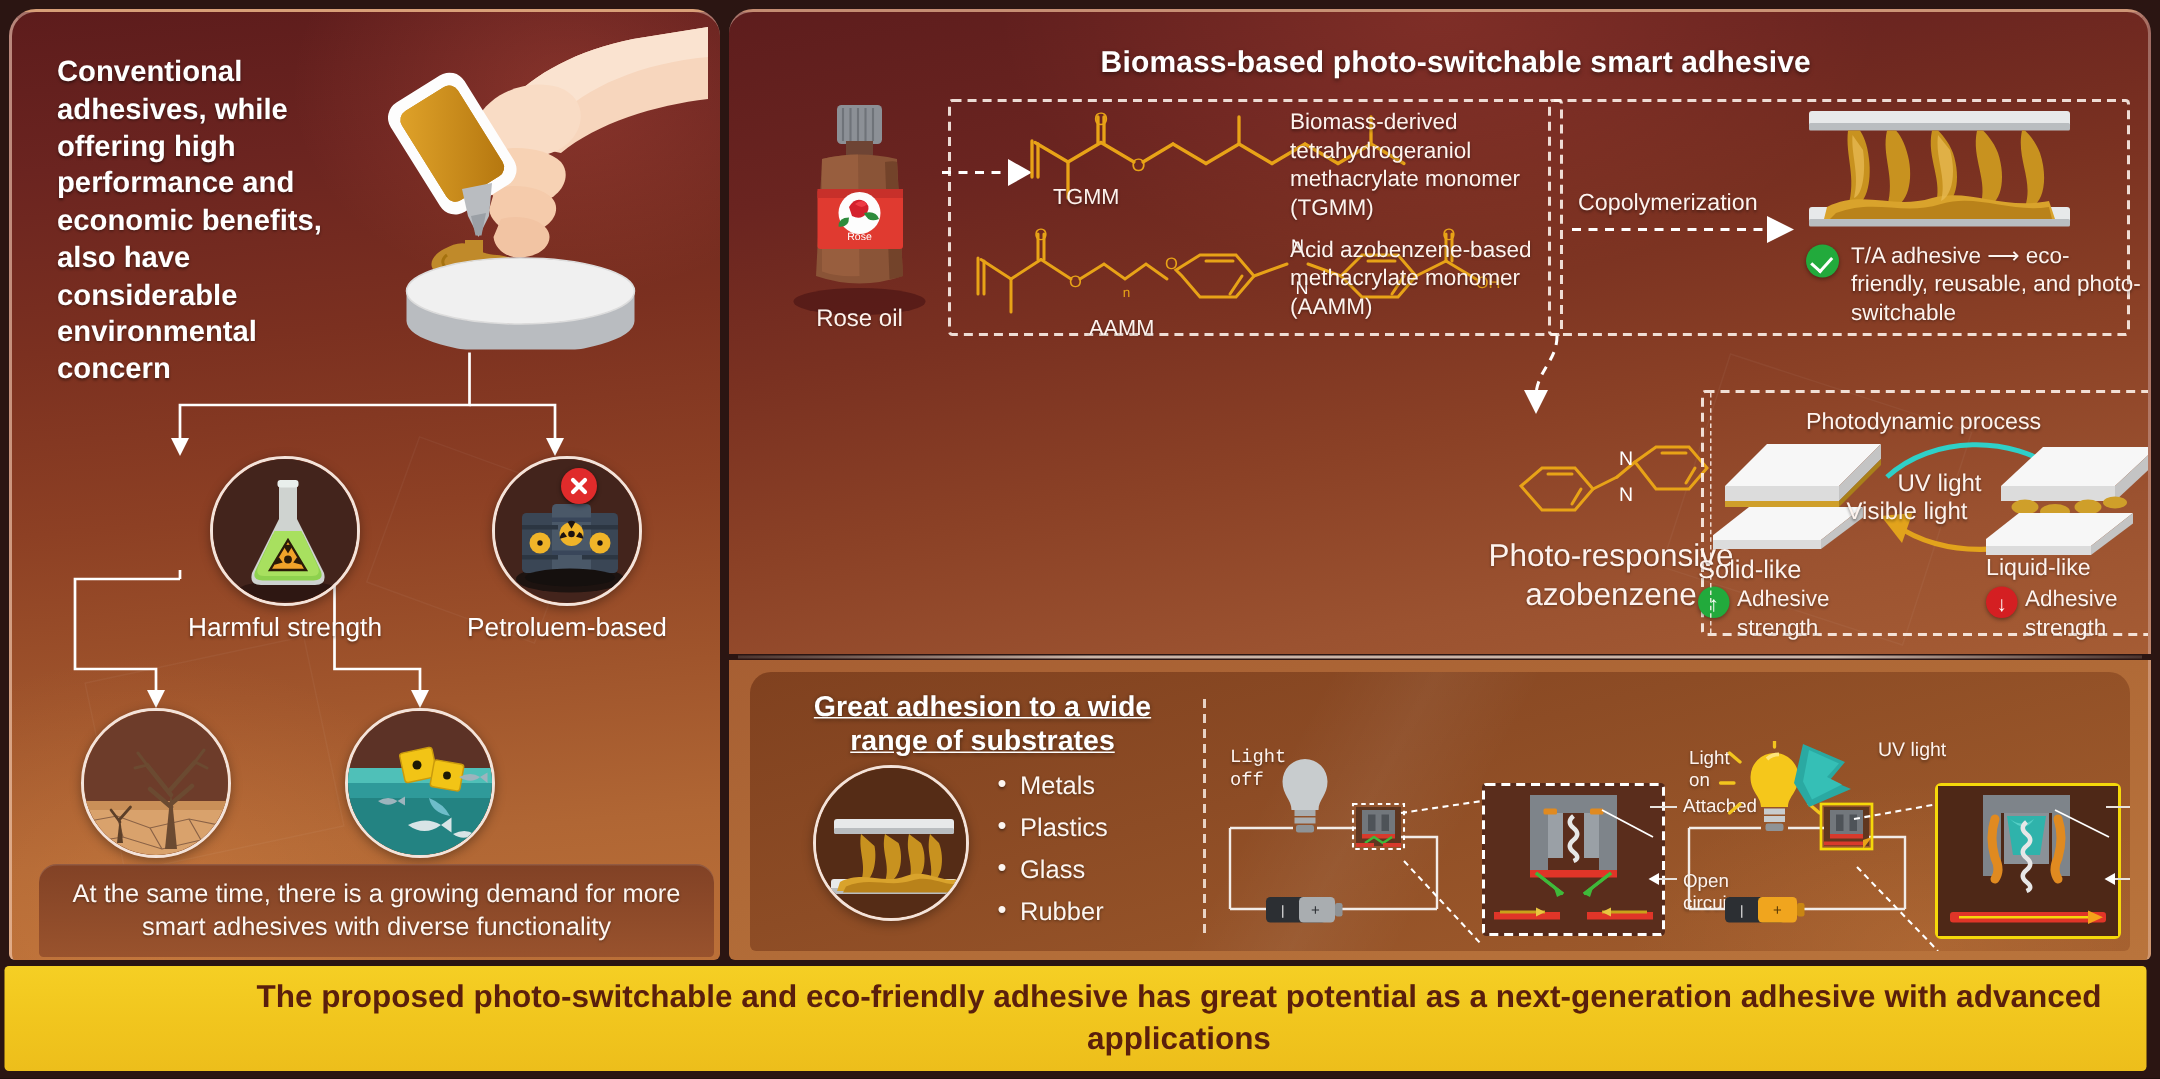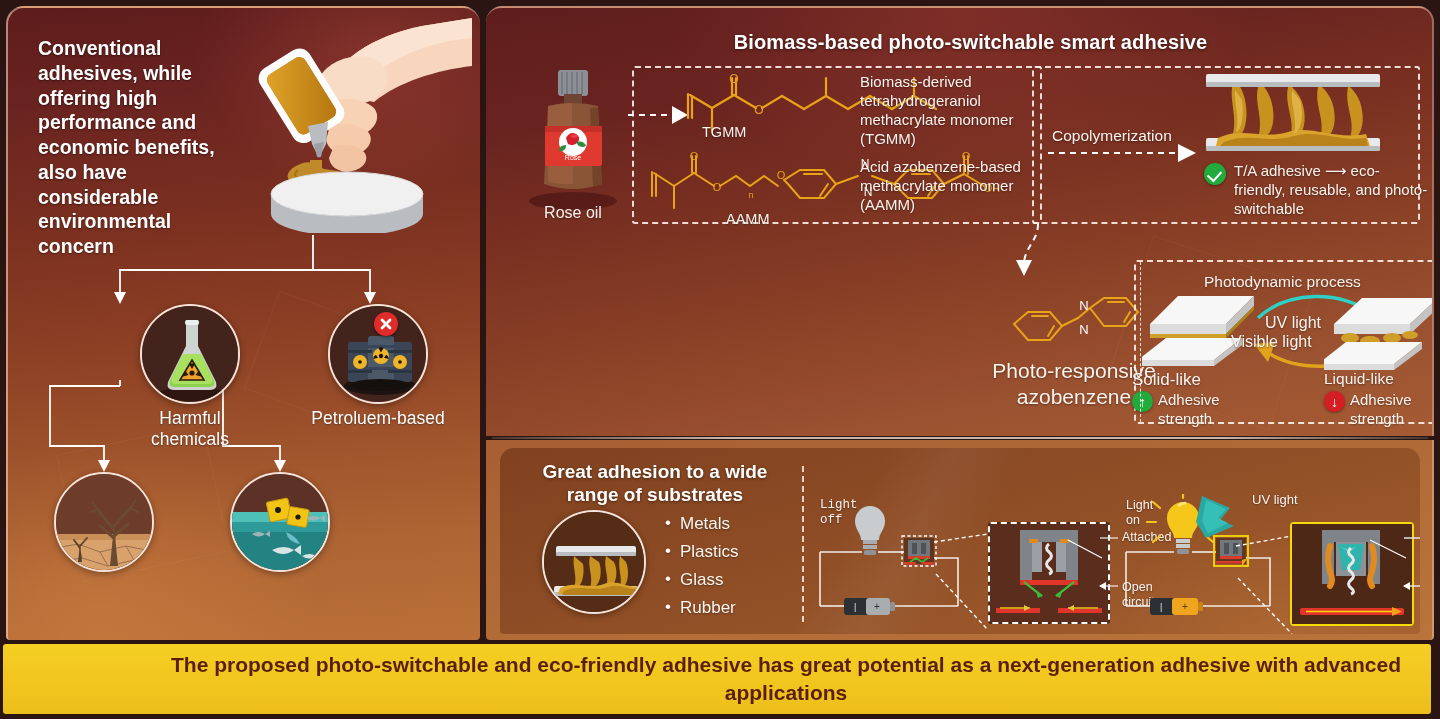--- a/index.html
+++ b/index.html
@@ -267,21 +267,21 @@
         <path d="M41 48 L59 48 L70 72 Q72 78 66 78 L34 78 Q28 78 30 72 Z" fill="#a8e05f"></path>
         <rect x="43" y="14" width="14" height="5" rx="2" fill="#e9efec"></rect>
         <polygon points="50,54 62,74 38,74" fill="#f0a32a" stroke="#2a1a08" stroke-width="1.6"></polygon>
         <circle cx="50" cy="67" r="2.6" fill="#2a1a08"></circle>
         <path d="M50 63 l3 -5 a6 6 0 0 0 -6 0 Z" fill="#2a1a08"></path>
         <path d="M53.5 69 l5.5 1.5 a6 6 0 0 0 -3 -5 Z" fill="#2a1a08"></path>
         <path d="M46.5 69 l-5.5 1.5 a6 6 0 0 1 3 -5 Z" fill="#2a1a08"></path>
       </svg>
     </div>
     <div class="circle-label" style="left:112px;top:400px;width:140px;">
-      <span>Harmful chemicals</span>
+      <span>Harmful strength</span>
     </div>
 
     <div class="circle-photo" style="left:320px;top:296px;width:100px;height:100px;">
       <svg viewBox="0 0 100 100" width="100" height="100">
         <rect width="100" height="100" fill="#43241c"></rect>
         <ellipse cx="50" cy="80" rx="36" ry="9" fill="#1d1310"></ellipse>
         <g>
           <rect x="18" y="36" width="24" height="40" rx="3" fill="#3a4655"></rect>
           <rect x="58" y="36" width="24" height="40" rx="3" fill="#3a4655"></rect>
           <rect x="38" y="30" width="26" height="46" rx="3" fill="#4a5868"></rect>
@@ -352,20 +352,23 @@
         <g fill="#d8e4e6">
           <path d="M40 76 q12 -6 22 0 q-11 8 -22 0 Z"></path>
           <path d="M62 76 l7 -5 l0 10 Z"></path>
           <path d="M70 82 q8 -4 14 0 q-7 5 -14 0 Z"></path>
           <path d="M84 82 l5 -3 l0 6 Z"></path>
         </g>
         <path d="M54 58 q10 4 14 12 q-12 -2 -14 -12 Z" fill="#8fd6e8" opacity="0.7"></path>
       </svg>
     </div>
 
+    <div id="left-footer-box">
+      <p>At the same time, there is a growing demand for more smart adhesives with diverse functionality</p>
+    </div>
   </div>
 
   <div id="right-top-panel">
     <div class="hexmark" style="left:640px;top:250px;width:170px;height:150px;transform:rotate(18deg);"></div>
 
     <div id="rt-title">Biomass-based photo-switchable smart adhesive</div>
 
     <div class="dashbox" style="left:146px;top:58px;width:410px;height:158px;"></div>
 
     <svg style="position:absolute;left:32px;top:58px;" width="110" height="145" viewBox="0 0 110 145">
@@ -562,21 +565,21 @@
 
     <div style="position:absolute;left:654px;top:254px;height:160px;border-left:1.8px dashed rgba(255,245,238,0.85);"></div>
 
   </div>
 
   <div id="panel-divider"></div>
 
   <div id="right-bottom-panel">
     <div id="rb-card">
 
-      <div class="rb-heading" style="left:20px;top:12px;width:270px;">Great adhesion to a wide range of substrates</div>
+      <div class="rb-heading" style="left:20px;top:12px;width:270px;text-decoration:underline;">Great adhesion to a wide range of substrates</div>
 
       <div class="circle-photo" style="left:42px;top:62px;width:104px;height:104px;border-color:#f3e3da;">
         <svg viewBox="0 0 104 104" width="104" height="104">
           <rect width="104" height="104" fill="#552c16"></rect>
           <rect x="12" y="34" width="80" height="9" rx="2" fill="#e7e9ea"></rect>
           <rect x="12" y="40" width="80" height="4" rx="1" fill="#b9bdc0"></rect>
           <rect x="10" y="74" width="84" height="9" rx="2" fill="#e7e9ea"></rect>
           <rect x="10" y="80" width="84" height="4" rx="1" fill="#b9bdc0"></rect>
           <g fill="#c8921f">
             <path d="M30 44 C28 56 34 64 30 76 C38 77 41 62 39 52 Z"></path>

